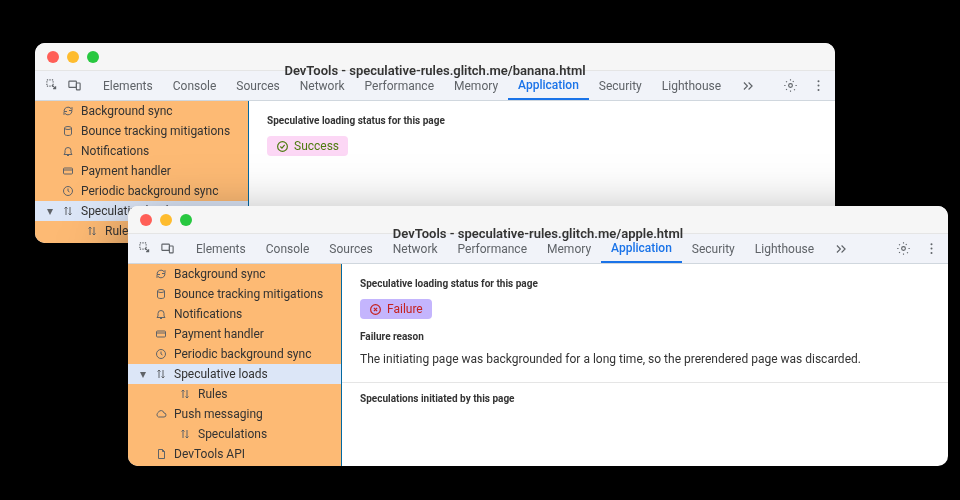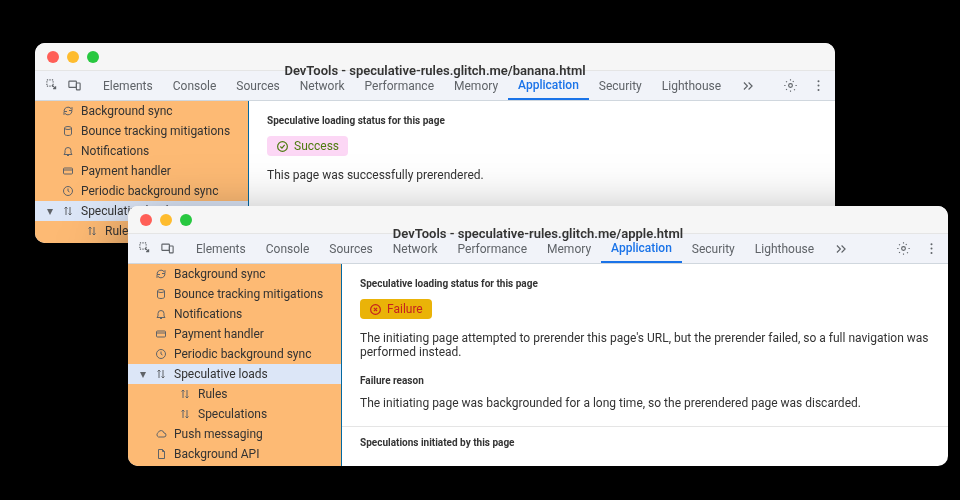--- a/index.html
+++ b/index.html
@@ -57,21 +57,21 @@
   .tree-item { display: flex; align-items: center; height: 20px; padding-left: 10px; gap: 6px; cursor: pointer; white-space: nowrap; }
   .tree-item .ico { width: 14px; display: flex; align-items: center; justify-content: center; color: #5f6368; }
   .tree-item.selected { background: #dce6f7; }
   .tree-item.indent1 { padding-left: 26px; }
   .tree-item.indent2 { padding-left: 50px; }
   .tree-disclosure { width: 10px; display: inline-flex; justify-content: center; color: #5f6368; }
   .content { flex: 1; padding: 14px 18px; font-size: 12px; color: #333; overflow: hidden; }
   .heading { font-weight: 700; font-size: 10px; margin-bottom: 10px; }
   .badge { display: inline-flex; align-items: center; gap: 5px; padding: 3px 9px; border-radius: 4px; font-size: 12px; margin-bottom: 12px; }
   .badge-success { background: #fcd7f5; color: #4d7c0f; }
-  .badge-failure { background: #eab308; color: #c5221f; }
+  .badge-failure { background: #c4b5fd; color: #c5221f; }
   .badge .bicon { width: 13px; height: 13px; }
   .desc { font-size: 12px; color: #333; margin-bottom: 16px; }
   svg { display: block; }
 </style>
 </head>
 <body>
 
 <div class="window win-back">
   <div class="titlebar">
     <div class="traffic">
@@ -198,21 +198,20 @@
       <div class="heading">Speculative loading status for this page</div>
       <div class="badge badge-success">
         <span class="bicon">
           <svg width="13" height="13" viewBox="0 0 24 24" fill="none" stroke="currentColor" stroke-width="2.2">
               <circle cx="12" cy="12" r="9"></circle>
               <path d="M8 12l3 3 5-6"></path>
             </svg>
         </span>
         <span>Success</span>
       </div>
-      <div class="desc">This page was successfully prerendered.</div>
     </div>
   </div>
 </div>
 
 <div class="window win-front">
   <div class="titlebar">
     <div class="traffic">
       <span class="t-red"></span>
       <span class="t-yellow"></span>
       <span class="t-green"></span>
@@ -319,58 +318,57 @@
         <span>Speculative loads</span>
       </div>
       <div class="tree-item indent2">
         <span class="ico">
             <svg width="12" height="12" viewBox="0 0 24 24" fill="none" stroke="currentColor" stroke-width="2">
               <path d="M8 4v16M8 4l-3 3m3-3l3 3M16 20V4m0 16l-3-3m3 3l3-3"></path>
             </svg>
           </span>
         <span>Rules</span>
       </div>
+      <div class="tree-item indent1">
+        <span class="ico">
+            <svg width="12" height="12" viewBox="0 0 24 24" fill="none" stroke="currentColor" stroke-width="2">
+              <path d="M18 18a4 4 0 000-8 6 6 0 00-11.5-1A5 5 0 007 18z"></path>
+            </svg>
+          </span>
+        <span>Push messaging</span>
+      </div>
       <div class="tree-item indent2">
         <span class="ico">
             <svg width="12" height="12" viewBox="0 0 24 24" fill="none" stroke="currentColor" stroke-width="2">
               <path d="M8 4v16M8 4l-3 3m3-3l3 3M16 20V4m0 16l-3-3m3 3l3-3"></path>
             </svg>
           </span>
         <span>Speculations</span>
-      </div>
-      <div class="tree-item indent1">
-        <span class="ico">
-            <svg width="12" height="12" viewBox="0 0 24 24" fill="none" stroke="currentColor" stroke-width="2">
-              <path d="M18 18a4 4 0 000-8 6 6 0 00-11.5-1A5 5 0 007 18z"></path>
-            </svg>
-          </span>
-        <span>Push messaging</span>
       </div>
       <div class="tree-item indent1">
         <span class="ico">
             <svg width="12" height="12" viewBox="0 0 24 24" fill="none" stroke="currentColor" stroke-width="2">
               <path d="M7 3h8l4 4v14H7z"></path>
               <path d="M15 3v4h4"></path>
             </svg>
           </span>
-        <span>Background API</span>
+        <span>DevTools API</span>
       </div>
 
     </div>
     <div class="content">
       <div class="heading">Speculative loading status for this page</div>
       <div class="badge badge-failure">
         <span class="bicon">
           <svg width="13" height="13" viewBox="0 0 24 24" fill="none" stroke="currentColor" stroke-width="2.2">
               <circle cx="12" cy="12" r="9"></circle>
               <path d="M9 9l6 6M15 9l-6 6"></path>
             </svg>
         </span>
         <span>Failure</span>
       </div>
-      <div class="desc">The initiating page attempted to prerender this page's URL, but the prerender failed, so a full navigation was performed instead.</div>
       <div class="heading">Failure reason</div>
       <div class="desc">The initiating page was backgrounded for a long time, so the prerendered page was discarded.</div>
       <div style="border-top:1px solid #e5e5e5;margin:0 -18px 10px"></div>
       <div class="heading">Speculations initiated by this page</div>
     </div>
   </div>
 </div>
 
 </body></html>

